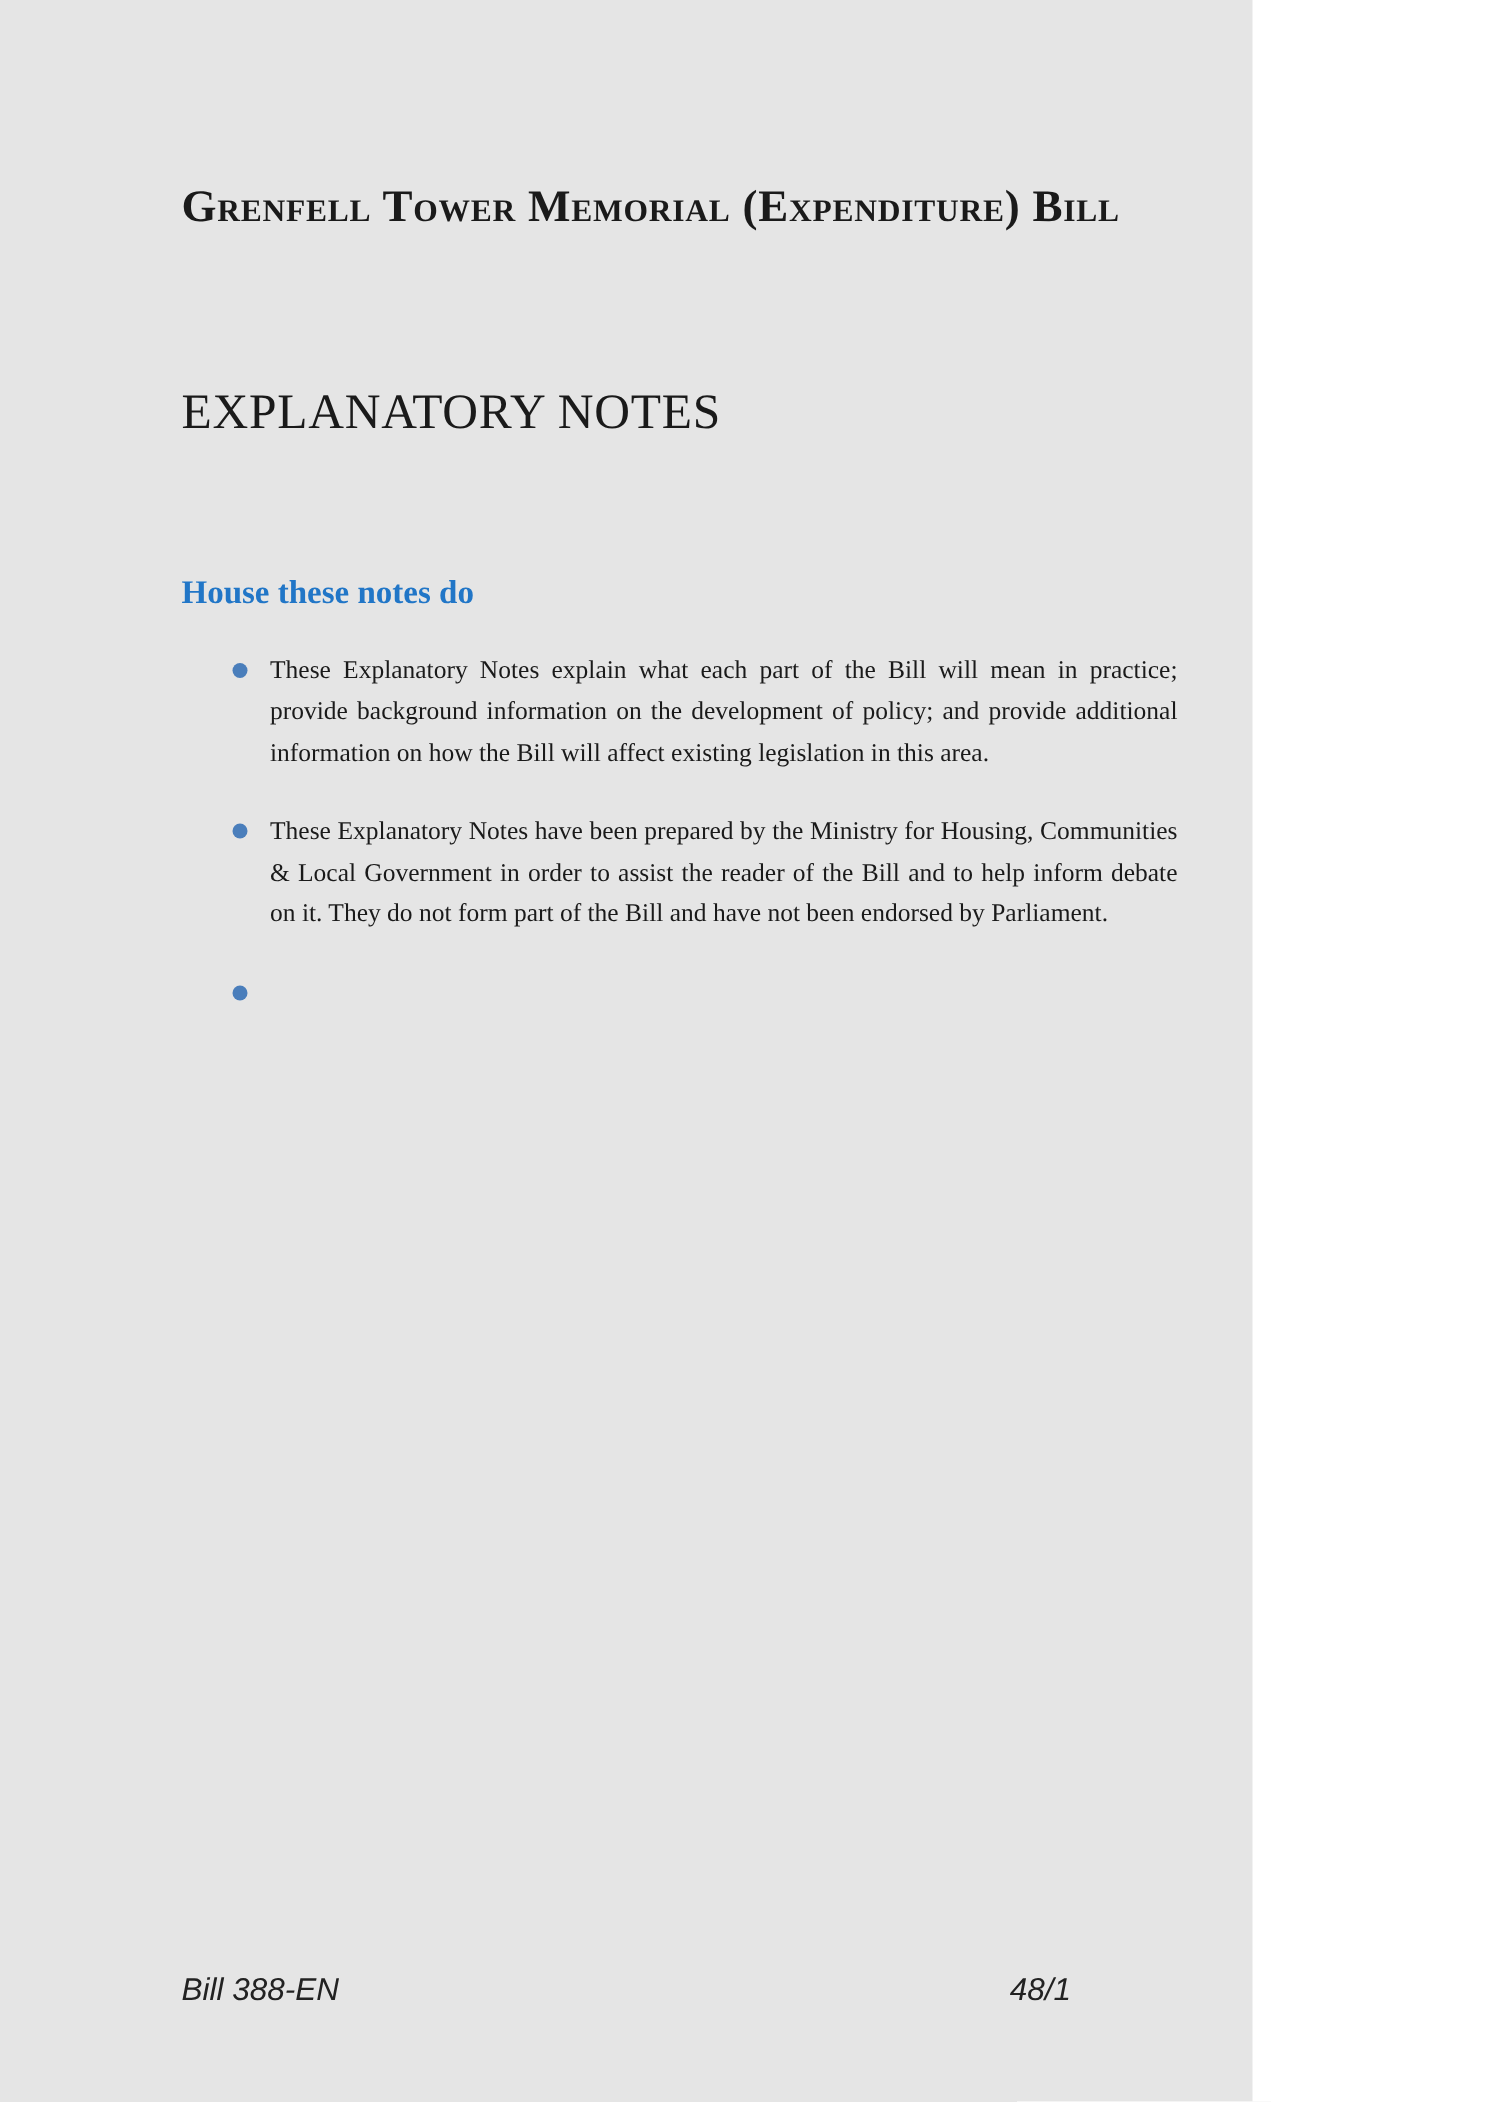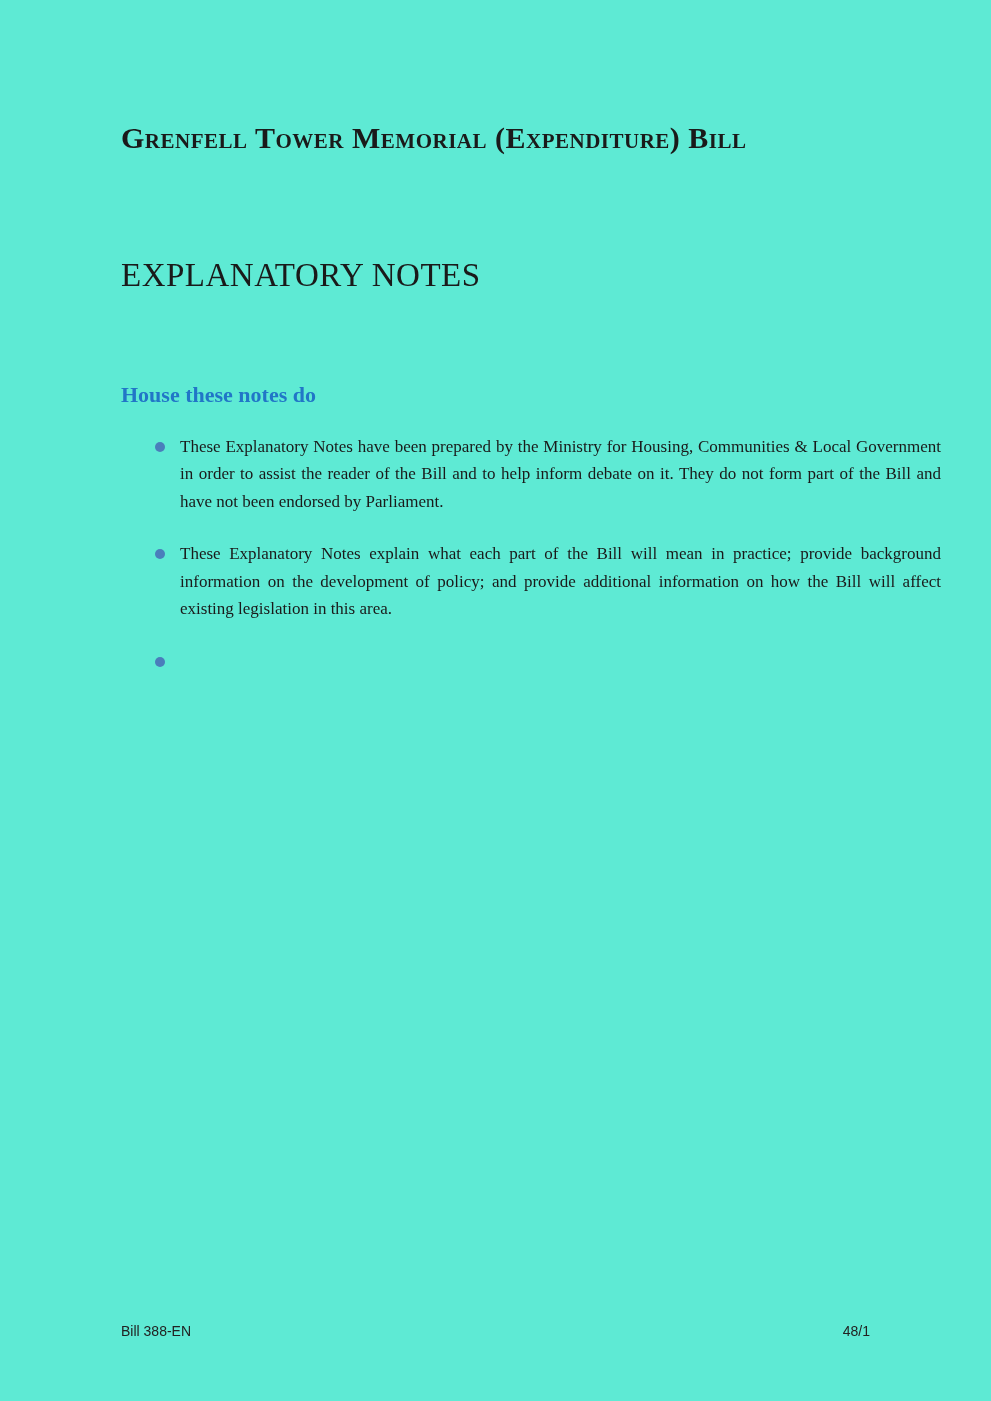--- a/index.html
+++ b/index.html
@@ -2,23 +2,23 @@
 <html><head>
 <meta charset="utf-8">
 <style>
   html, body {
     margin: 0;
     padding: 0;
     background: #ffffff;
   }
   .page {
     position: relative;
-    width: 991px;
+    width: 835px;
     height: 1401px;
-    background: #5eead4;
+    background: #e5e5e5;
     font-family: "Liberation Serif", serif;
     color: #1a1a1a;
     box-sizing: border-box;
     padding: 112px 50px 0 121px;
     overflow: hidden;
   }
   .doc-title {
     font-size: 30px;
     font-weight: bold;
     font-variant: small-caps;
@@ -69,44 +69,45 @@
     display: inline-block;
   }
   .footer {
     position: absolute;
     left: 121px;
     right: 121px;
     bottom: 62px;
     display: flex;
     justify-content: space-between;
     font-family: "Liberation Sans", sans-serif;
-    font-size: 14px;
+    font-size: 21px;
     color: #222222;
+    font-style: italic;
   }
 </style>
 </head>
 <body>
 
 <div class="page">
 
   <h1 class="doc-title">Grenfell Tower Memorial (Expenditure) Bill</h1>
 
   <h2 class="doc-subtitle">EXPLANATORY NOTES</h2>
 
   <h3 class="section-heading" style="color:#2176c7;">House these notes do</h3>
 
 
   <ul class="bullet-list">
     <li class="bullet-item">
       <span class="bullet-dot" style="background:#4a7ebb;"></span>
-      <span>These Explanatory Notes have been prepared by the Ministry for Housing, Communities &amp; Local Government in order to assist the reader of the Bill and to help inform debate on it. They do not form part of the Bill and have not been endorsed by Parliament.</span>
+      <span>These Explanatory Notes explain what each part of the Bill will mean in practice; provide background information on the development of policy; and provide additional information on how the Bill will affect existing legislation in this area.</span>
     </li>
     <li class="bullet-item">
       <span class="bullet-dot" style="background:#4a7ebb;"></span>
-      <span>These Explanatory Notes explain what each part of the Bill will mean in practice; provide background information on the development of policy; and provide additional information on how the Bill will affect existing legislation in this area.</span>
+      <span>These Explanatory Notes have been prepared by the Ministry for Housing, Communities &amp; Local Government in order to assist the reader of the Bill and to help inform debate on it. They do not form part of the Bill and have not been endorsed by Parliament.</span>
     </li>
     <li class="bullet-item">
       <span class="bullet-dot" style="background:#4a7ebb;"></span>
     </li>
   </ul>
 
   <div class="footer">
     <span>Bill 388-EN</span>
     <span>48/1</span>
   </div>

